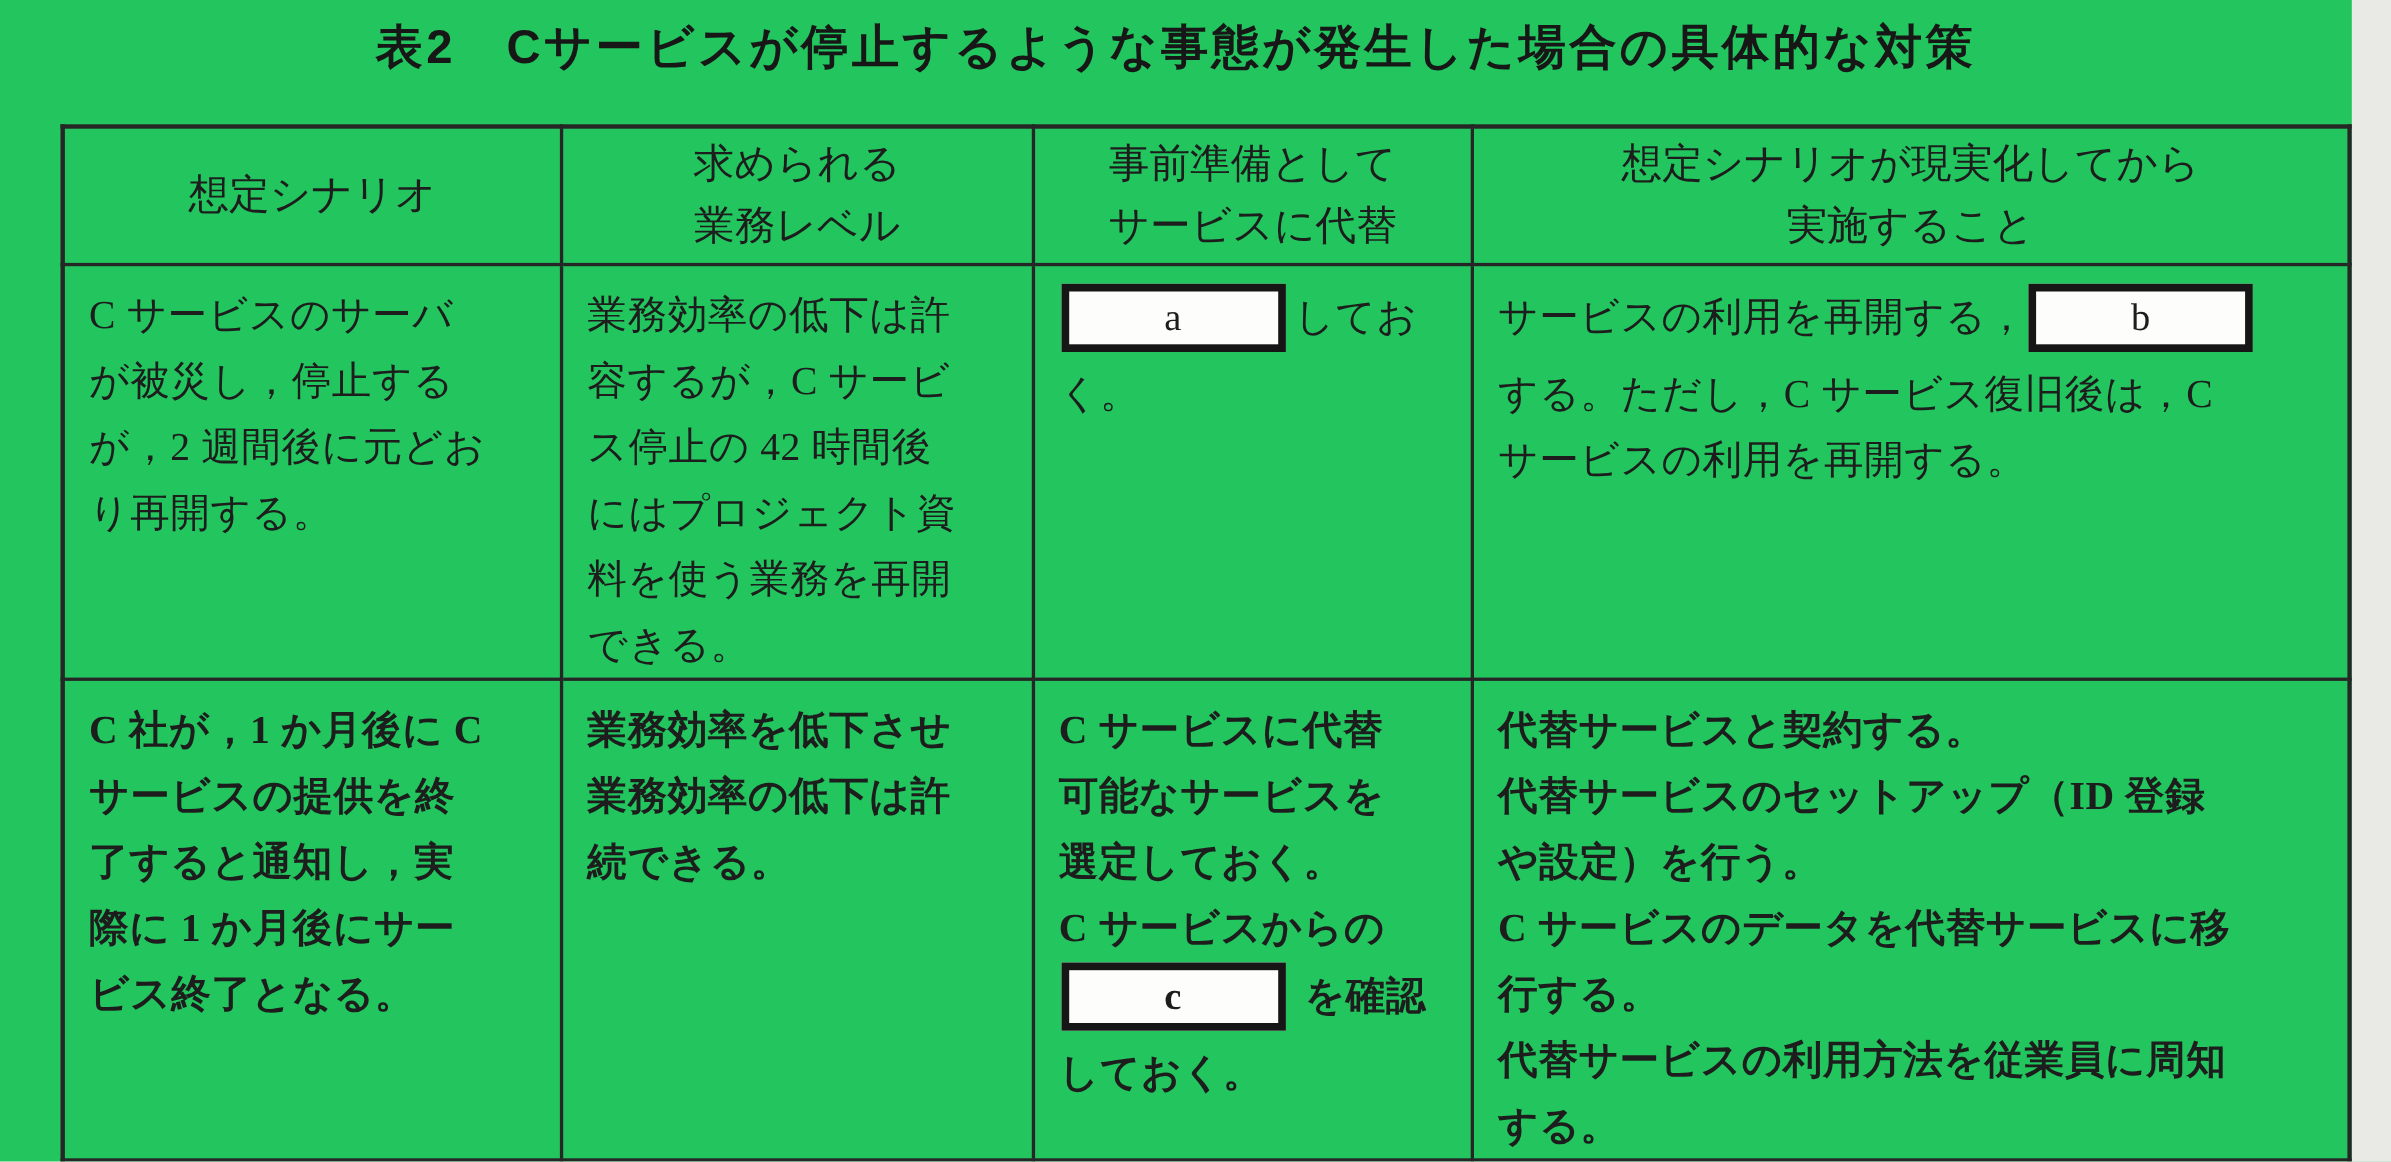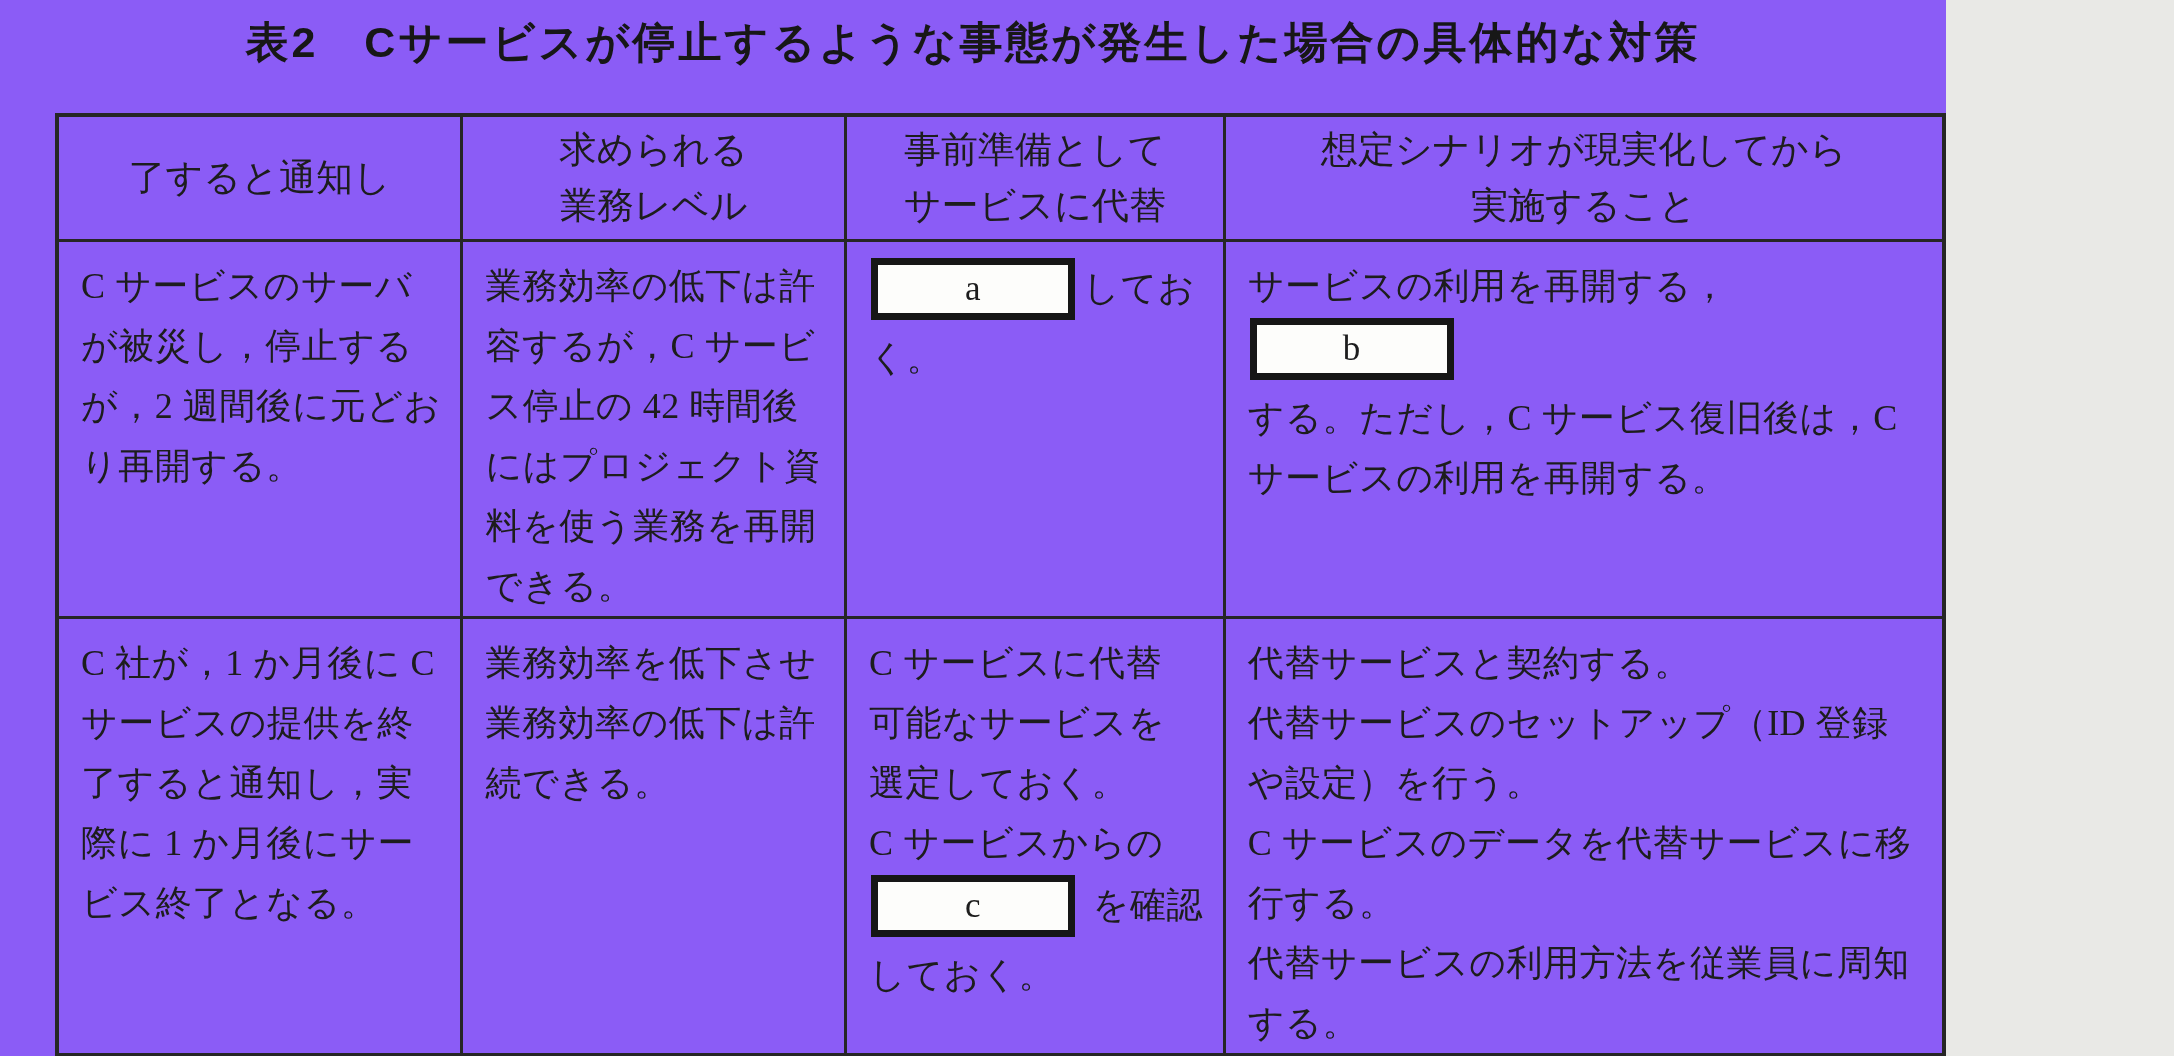--- a/index.html
+++ b/index.html
@@ -1,20 +1,20 @@
 <!DOCTYPE html>
 <html><head>
 <meta charset="utf-8">
 <style>
   html, body { margin:0; padding:0; background:#e9e9e6; }
   .page {
     position:relative;
-    width:1946px;
+    width:2138px;
     height:1056px;
-    background:#8b5cf6;
+    background:#22c55e;
     font-family:"Liberation Serif", serif;
     color:#1d1d1d;
     overflow:hidden;
   }
   .title {
     position:absolute;
     top:14px;
     left:0;
     width:100%;
     text-align:center;
@@ -63,38 +63,38 @@
     border:7px solid #161616;
     background:#fdfdfb;
     text-align:center;
     font-size:35px;
     line-height:48px;
     vertical-align:middle;
     margin:2px 8px 8px 2px;
   }
   tr.header-row { height:125px; }
   tr.body-row-1 { height:360px; }
-  tr.body-row-2 { height:422px; }
+  tr.body-row-2 { height:422px;font-weight:bold; }
 </style>
 </head>
 <body>
 
 <div class="page">
   <div class="title">表2　Cサービスが停止するような事態が発生した場合の具体的な対策</div>
 
   <table class="grid">
     <colgroup>
       <col style="width:455px">
       <col style="width:430px">
       <col style="width:400px">
       <col style="width:800px">
     </colgroup>
     <thead>
       <tr class="header-row">
-        <th class="txt">了すると通知し</th>
+        <th class="txt">想定シナリオ</th>
         <th class="txt">求められる
 業務レベル</th>
         <th class="txt">事前準備として
 サービスに代替</th>
         <th class="txt">想定シナリオが現実化してから
 実施すること</th>
       </tr>
     </thead>
     <tbody>
       <tr class="body-row-1">

